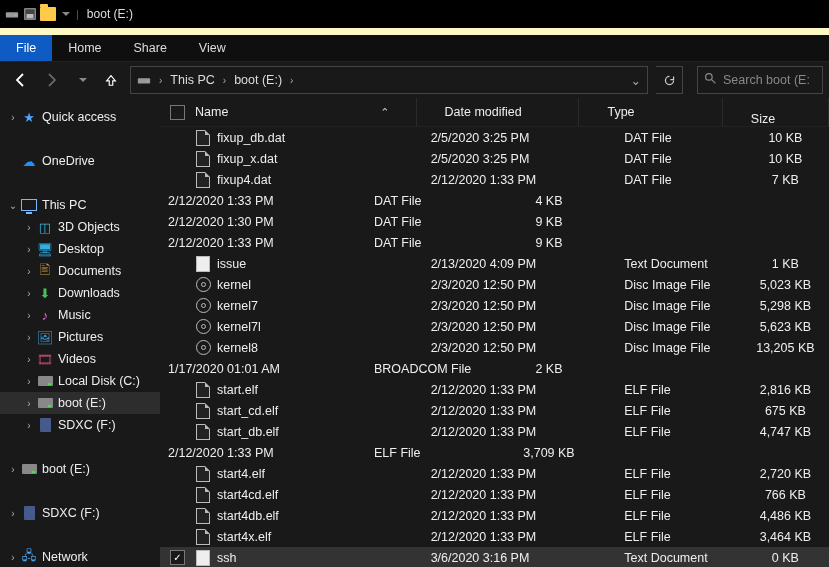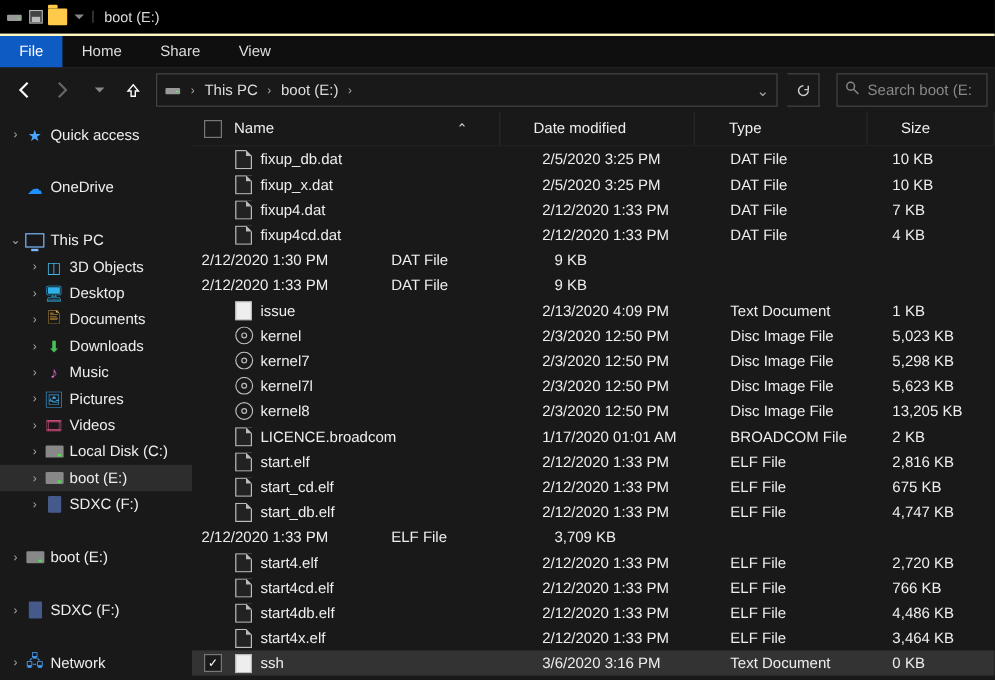--- a/index.html
+++ b/index.html
@@ -19,21 +19,21 @@
   
   .title-bar{height:28px;background:var(--title-bar);display:flex;align-items:center;padding:0 4px;gap:2px;}
   .tb-icon{width:16px;height:16px;display:inline-flex;align-items:center;justify-content:center;}
   .tb-sep{color:#555;margin:0 4px;font-size:11px;}
   .tb-title{color:#ddd;font-size:12px;margin-left:2px;}
   .drive-icon svg{width:14px;height:14px;}
   .folder-small{width:18px;height:14px;background:#ffca4a;border-radius:1px;position:relative;}
   .folder-small::before{content:"";position:absolute;top:-3px;left:0;width:8px;height:3px;background:#ffca4a;border-radius:1px 1px 0 0;}
   .caret-down{width:0;height:0;border-left:4px solid transparent;border-right:4px solid transparent;border-top:4px solid #888;display:inline-block;margin-left:4px;}
   
-  .ribbon{height:26px;background:var(--bg-dark);display:flex;align-items:center;border-top:2px solid #fef9c3;}
+  .ribbon{height:26px;background:var(--bg-dark);display:flex;align-items:center;border-top:7px solid #fef9c3;}
   .ribbon-tab{padding:0 16px;height:100%;display:flex;align-items:center;color:#ddd;cursor:default;}
   .ribbon-tab.file{background:var(--blue);color:#fff;}
   
   .nav-row{height:36px;background:var(--bg);display:flex;align-items:center;padding:0 6px 0 10px;gap:8px;border-top:1px solid #222;}
   .nav-btn{width:22px;height:22px;display:flex;align-items:center;justify-content:center;color:#fff;}
   .nav-btn.dim{color:#666;}
   .addrbar{flex:1;height:26px;border:1px solid #444;background:var(--bg);display:flex;align-items:center;max-width:540px;}
   .addr-seg{display:inline-flex;align-items:center;padding:0 4px;color:#ddd;font-size:12.5px;}
   .addr-caret{color:#aaa;font-size:10px;padding:0 4px;}
   .addr-spacer{flex:1;}
@@ -52,34 +52,34 @@
   .tree li.depth2{padding-left:22px;}
   .tree li.sel{background:#2d2d2d;}
   .tree-spacer{height:10px;}
   
   .list-area{flex:1;background:var(--bg);overflow-y:auto;}
   .cols{display:flex;align-items:center;height:28px;border-bottom:1px solid #222;color:#eee;font-size:12.5px;position:sticky;top:0;background:var(--bg);gap:20px;}
   .col{padding:0 8px;border-right:1px solid #2a2a2a;display:flex;align-items:center;height:100%;}
   .col.name{width:268px;padding-left:10px;}
   .col.date{width:142px;}
   .col.type{width:120px;}
-  .col.size{width:78px;justify-content:flex-start;}
+  .col.size{width:78px;justify-content:flex-start;align-items:flex-end;}
   .col .sort-arrow{margin-left:auto;margin-right:18px;font-size:11px;color:#ccc;}
   .chkhdr{width:13px;height:13px;border:1px solid #777;margin-right:10px;background:#1a1a1a;}
   .row{display:flex;align-items:center;height:21px;color:#eee;font-size:12.5px;}
   .row.sel{background:var(--sel);}
   .cell{padding:0 8px;overflow:hidden;white-space:nowrap;text-overflow:ellipsis;}
   .cell.name{width:268px;padding-left:10px;display:flex;align-items:center;}
   .cell.name .chk{width:13px;height:13px;border:1px solid #777;margin-right:10px;visibility:hidden;background:#1a1a1a;display:inline-flex;align-items:center;justify-content:center;}
   .row.sel .cell.name .chk{visibility:visible;}
   .row.sel .cell.name .chk::after{content:"✓";font-size:10px;color:#fff;}
   .cell.name .fico{width:16px;margin-right:6px;display:inline-flex;justify-content:center;}
   .cell.date{width:142px;}
-  .cell.type{width:120px;}
-  .cell.size{width:78px;text-align:left;}
+  .cell.type{width:120px;margin-left:48px;}
+  .cell.size{width:78px;text-align:center;}
   
   .ico-file{width:12px;height:14px;border:1px solid #bbb;background:#222;position:relative;}
   .ico-file::after{content:"";position:absolute;top:-1px;right:-1px;border-top:5px solid var(--bg);border-left:5px solid #bbb;}
   .ico-disc{width:13px;height:13px;border:1px solid #bbb;border-radius:50%;display:inline-block;position:relative;}
   .ico-disc::after{content:"";position:absolute;top:4px;left:4px;width:3px;height:3px;border:1px solid #bbb;border-radius:50%;}
   .ico-txt{width:12px;height:14px;border:1px solid #bbb;background:#eee;}
   .ico-drive{width:15px;height:10px;background:#888;border-radius:1px;position:relative;}
   .ico-drive::after{content:"";position:absolute;bottom:1px;right:2px;width:3px;height:2px;background:#4fdc4f;}
   .ico-sd{width:11px;height:14px;background:#455a8a;border-radius:1px;}
   .ico-monitor{width:14px;height:10px;border:1px solid #79b8ff;position:relative;}
@@ -334,27 +334,20 @@
             <span class="fico">
               <span class="ico-file"></span>
             </span>
             <span>fixup4.dat</span>
           </div>
           <div class="cell date">2/12/2020 1:33 PM</div>
           <div class="cell type">DAT File</div>
           <div class="cell size">7 KB</div>
         </div>
         <div class="row">
-          <div class="cell name">
-            <span class="chk"></span>
-            <span class="fico">
-              <span class="ico-file"></span>
-            </span>
-            <span>fixup4cd.dat</span>
-          </div>
           <div class="cell date">2/12/2020 1:33 PM</div>
           <div class="cell type">DAT File</div>
           <div class="cell size">4 KB</div>
         </div>
         <div class="row">
           <div class="cell date">2/12/2020 1:30 PM</div>
           <div class="cell type">DAT File</div>
           <div class="cell size">9 KB</div>
         </div>
         <div class="row">
@@ -416,27 +409,20 @@
             <span class="fico">
               <span class="ico-disc"></span>
             </span>
             <span>kernel8</span>
           </div>
           <div class="cell date">2/3/2020 12:50 PM</div>
           <div class="cell type">Disc Image File</div>
           <div class="cell size">13,205 KB</div>
         </div>
         <div class="row">
-          <div class="cell name">
-            <span class="chk"></span>
-            <span class="fico">
-              <span class="ico-file"></span>
-            </span>
-            <span>LICENCE.broadcom</span>
-          </div>
           <div class="cell date">1/17/2020 01:01 AM</div>
           <div class="cell type">BROADCOM File</div>
           <div class="cell size">2 KB</div>
         </div>
         <div class="row">
           <div class="cell name">
             <span class="chk"></span>
             <span class="fico">
               <span class="ico-file"></span>
             </span>

